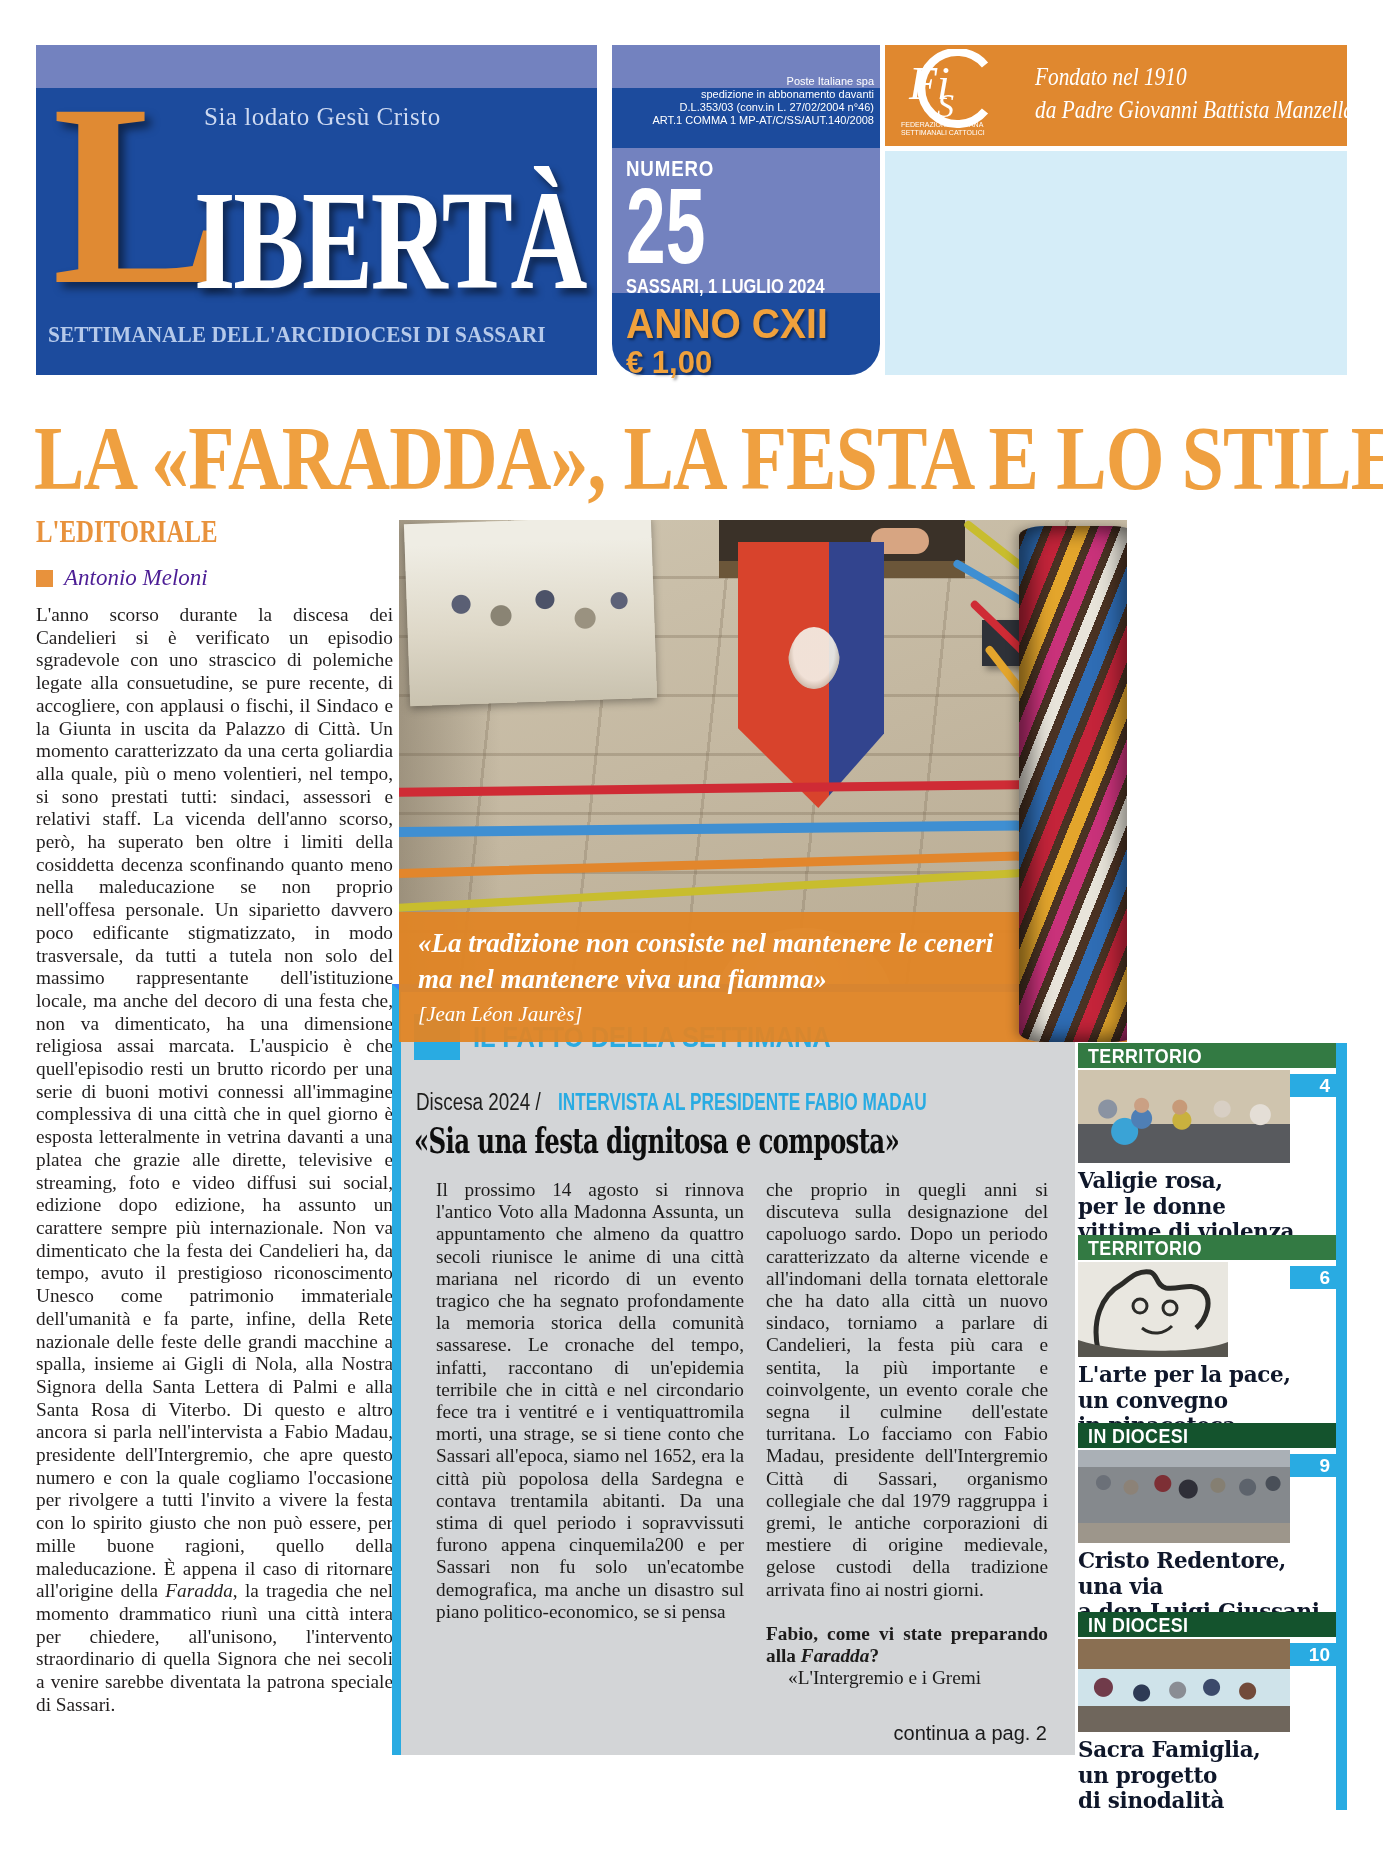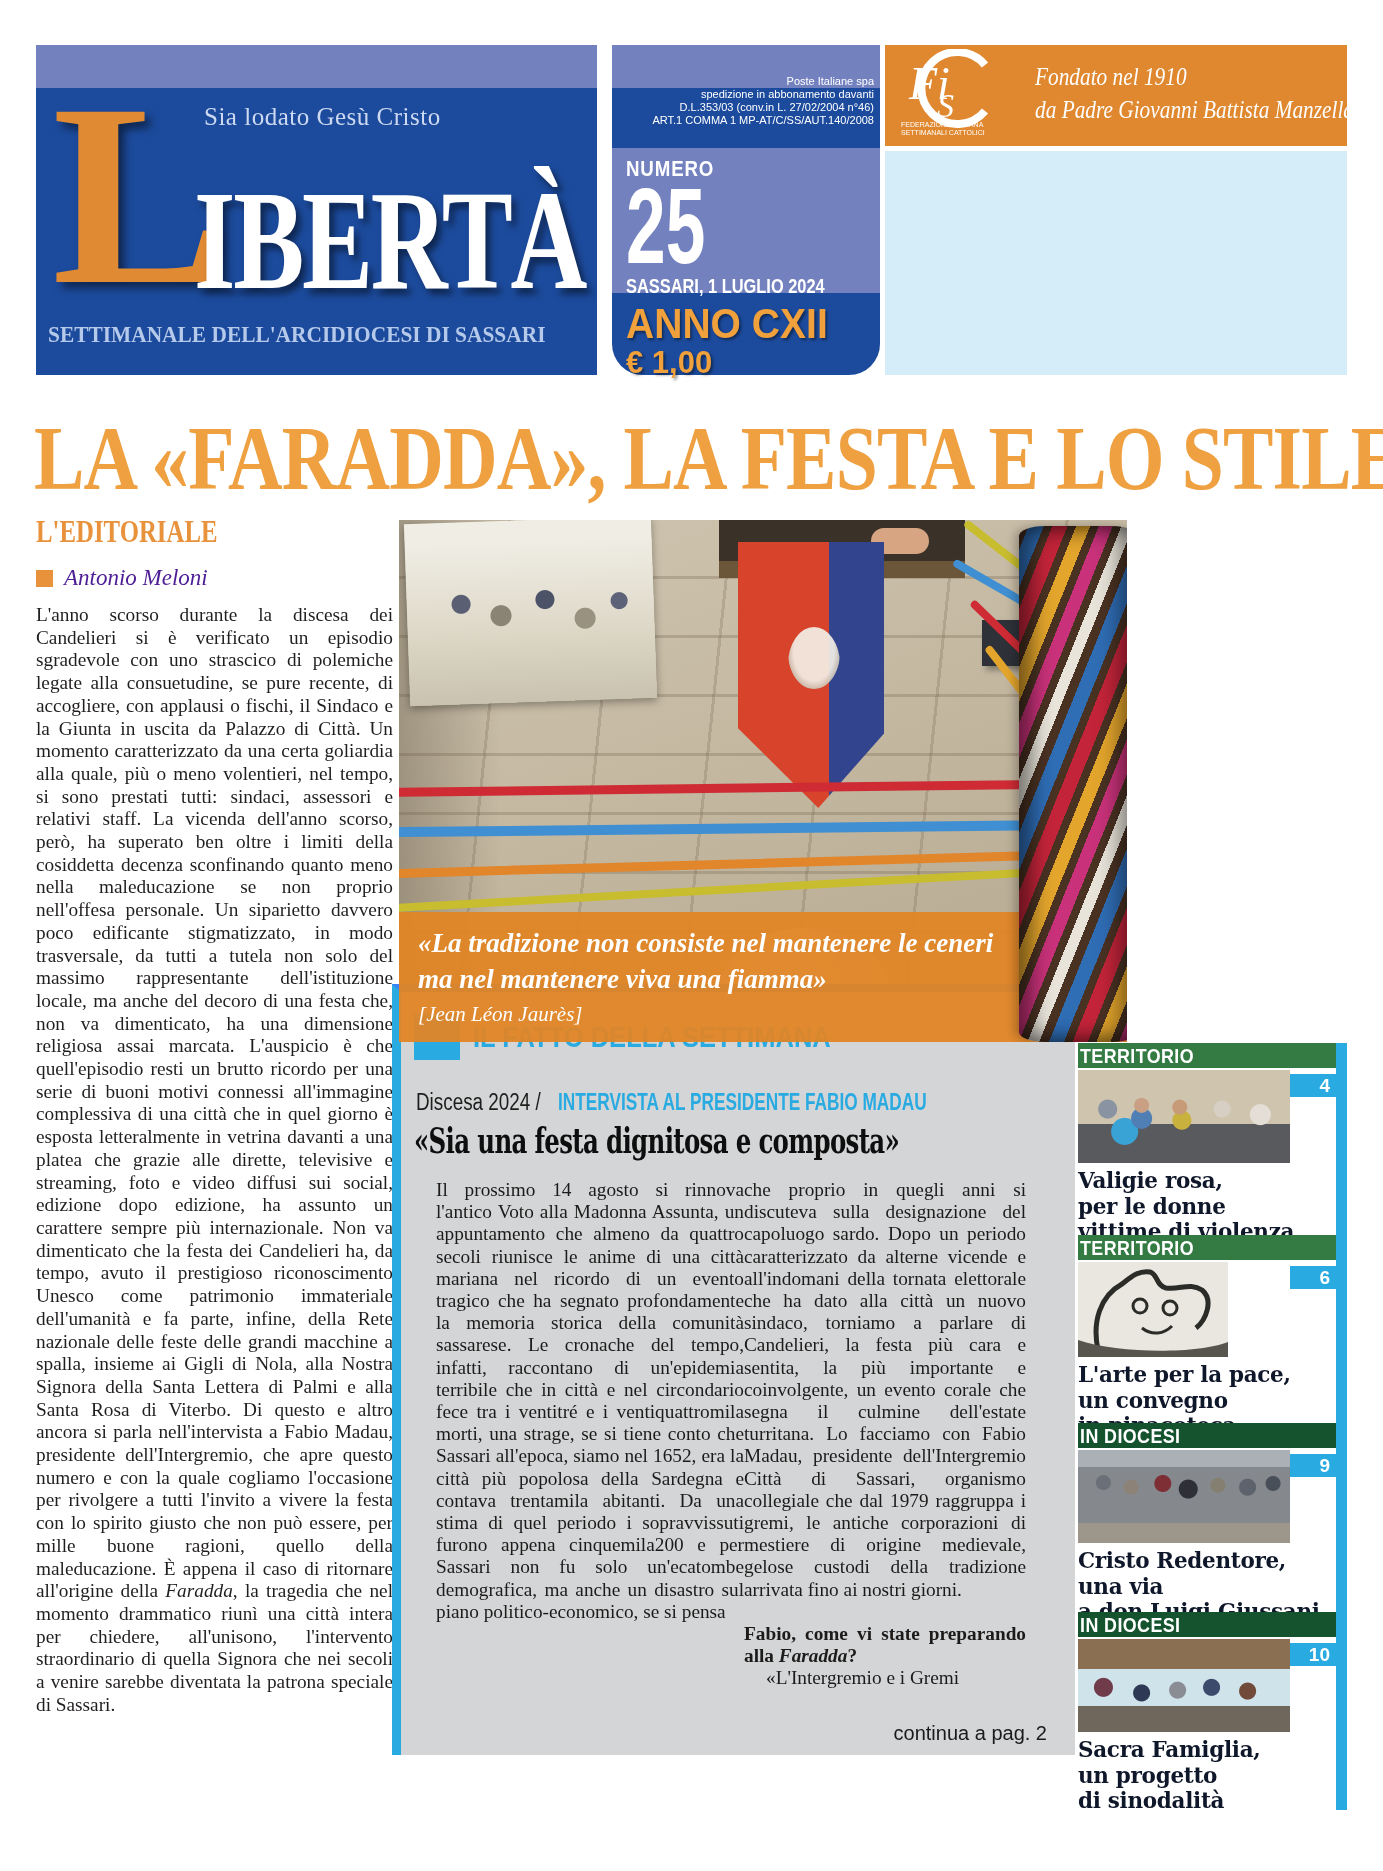--- a/index.html
+++ b/index.html
@@ -79,35 +79,35 @@
 
   
   .fatto { position:absolute; left:392px; top:984px; width:683px; height:771px; background:#d3d5d7; border-left:9px solid #29abe2; border-top:8px solid #3b82f6; }
   .f-head { position:absolute; left:13px; top:22px; display:flex; align-items:center; gap:13px; }
   .f-sq { width:46px; height:46px; background:#29abe2; flex:0 0 auto; }
   .f-title { font-family:"Liberation Sans",sans-serif; font-weight:bold; font-size:29px; color:#29abe2; transform:scaleX(0.88); transform-origin:left center; white-space:nowrap; }
   .f-kicker { position:absolute; left:15px; top:97px; white-space:nowrap; }
   .f-kicker .k1 { display:inline-block; font-family:"Liberation Sans",sans-serif; font-size:23px; color:#1d1d1b; transform:scaleX(0.82); transform-origin:left center; }
   .f-kicker .k2 { display:inline-block; margin-left:-14px; font-family:"Liberation Sans",sans-serif; font-weight:bold; font-size:23px; color:#29abe2; transform:scaleX(0.75); transform-origin:left center; }
   .f-headline { position:absolute; left:13px; top:127px; font-family:"DejaVu Serif",serif; font-weight:bold; font-size:36px; color:#0e0e0e; letter-spacing:-1px; transform:scaleX(0.68); transform-origin:left top; white-space:nowrap; }
-  .f-cols { position:absolute; left:35px; top:187px; width:612px; display:flex; }
+  .f-cols { position:absolute; left:35px; top:187px; width:612px; display:flex; gap:22px; }
   .f-col { font-size:19.3px; line-height:22.2px; text-align:justify; color:#1c1b1a; }
   .f-col.c1 { width:308px; }
   .f-col.c2 { width:282px; }
   .f-q { font-weight:bold; margin-top:22px; }
   .f-q i { font-style:italic; }
   .f-a { text-indent:22px; }
   .continua { position:absolute; right:28px; bottom:10px; font-family:"Liberation Sans",sans-serif; font-size:20px; color:#1a1a1a; }
 
   
   .sidebar { position:absolute; left:1078px; top:1043px; width:269px; }
   .strip { position:absolute; right:0; top:0; width:11px; height:767px; background:#29abe2; }
   .sb-item { position:relative; width:258px; }
   .sb-item.h1 { height:192px; } .sb-item.h2 { height:188px; } .sb-item.h3 { height:189px; } .sb-item.h4 { height:198px; }
-  .sb-bar { width:258px; height:25px; padding-left:2px; }
+  .sb-bar { width:258px; height:25px; padding-left:10px; }
   .sb-bar span { display:inline-block; font-family:"Liberation Sans",sans-serif; font-weight:bold; font-size:21px; line-height:25px; color:#fff; letter-spacing:0.5px; transform:scaleX(0.85); transform-origin:left center; white-space:nowrap; }
   .sb-green { background:#337a43; }
   .sb-red { background:#14532d; }
   .sb-ph { position:relative; margin-top:2px; width:212px; height:93px; overflow:hidden; }
   .sb-ph svg { position:absolute; left:0; top:0; }
   .ph-narrow { width:150px; height:95px; }
   .pagebox { position:absolute; left:212px; top:31px; width:46px; height:23px; background:#29abe2; color:#fff; font-family:"Liberation Sans",sans-serif; font-weight:bold; font-size:19px; line-height:23px; text-align:right; padding-right:6px; }
   .sb-ttl { margin-top:5px; font-family:"DejaVu Serif",serif; font-weight:bold; font-size:21.5px; line-height:25.5px; color:#0f172a; letter-spacing:-0.3px; width:256px; }
 
   .ph1 { background: radial-gradient(circle at 14% 42%, #8a93a2 0 9px, rgba(0,0,0,0) 10px), radial-gradient(circle at 30% 38%, #caa084 0 7px, rgba(0,0,0,0) 8px), radial-gradient(circle at 30% 52%, #4f7fb5 0 10px, rgba(0,0,0,0) 11px), radial-gradient(circle at 48% 40%, #c79a78 0 7px, rgba(0,0,0,0) 8px), radial-gradient(circle at 49% 54%, #c9b13e 0 9px, rgba(0,0,0,0) 10px), radial-gradient(circle at 68% 42%, #d8cfc4 0 8px, rgba(0,0,0,0) 9px), radial-gradient(circle at 86% 48%, #e4ded6 0 10px, rgba(0,0,0,0) 11px), radial-gradient(circle at 22% 66%, #3aa3d6 0 13px, rgba(0,0,0,0) 14px), linear-gradient(180deg, #cfc4ae 0 58%, #585a5e 58% 100%); }

